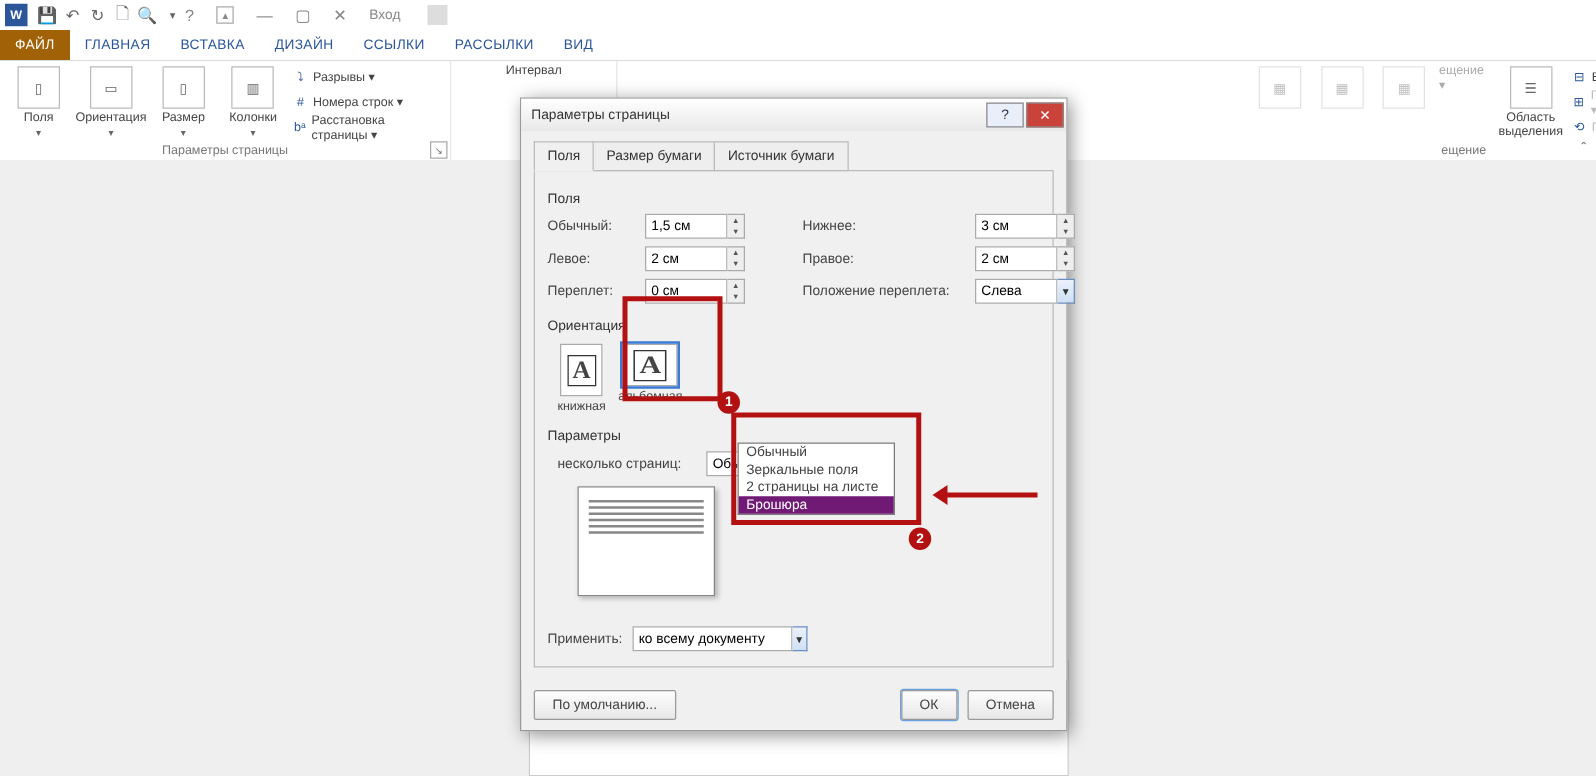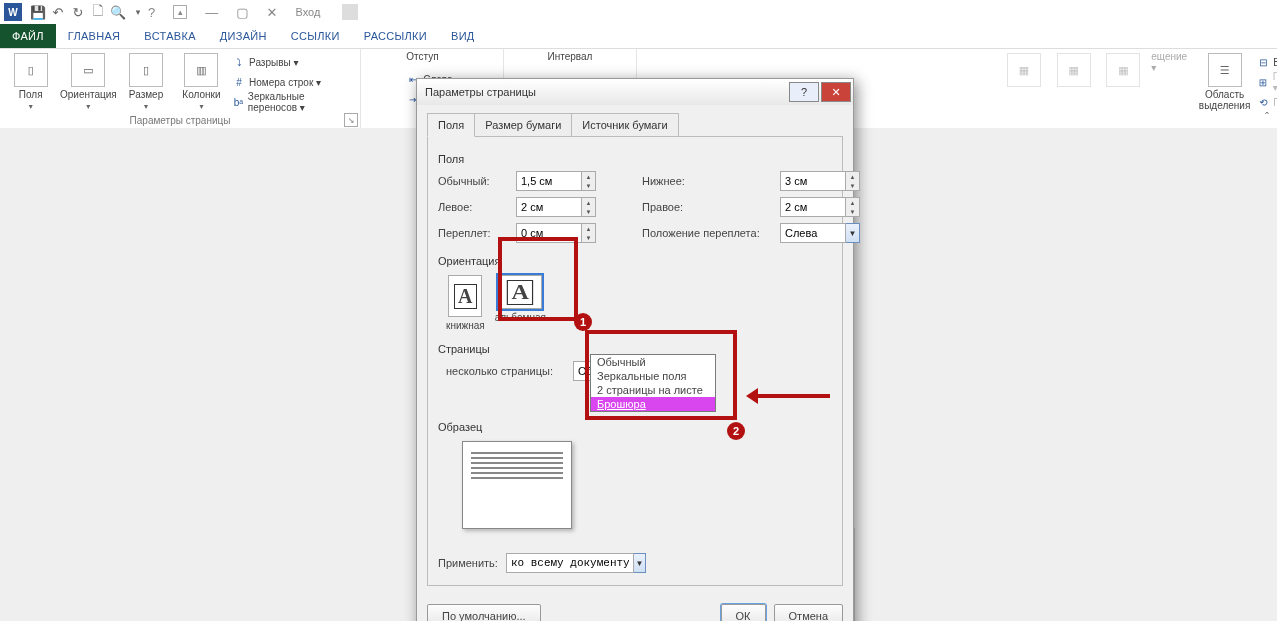--- a/index.html
+++ b/index.html
@@ -5,21 +5,21 @@
   body { margin:0; font-family:"Segoe UI",Tahoma,sans-serif; font-size:11px; background:#fff; color:#444; width:1277px; height:621px; overflow:hidden; position:relative;}
   .qat { height:24px; background:#fff; display:flex; align-items:center; padding:0 4px; border-bottom:0;}
   .qat .wicon{width:18px;height:18px;background:#2b579a;color:#fff;display:flex;align-items:center;justify-content:center;font-size:10px;font-weight:bold;margin-right:6px;}
   .qat .tool{width:20px;height:20px;display:flex;align-items:center;justify-content:center;color:#666;font-size:13px;}
   .qat .title{flex:1;text-align:center;color:#888;font-size:12px;}
   .qat .win{display:flex;gap:18px;color:#888;font-size:13px;padding-right:8px;align-items:center;}
   .qat .login{font-size:11px;}
   .qat .avatar{width:16px;height:16px;background:#ddd;margin-left:4px;}
   .tabs{height:24px;display:flex;align-items:stretch;font-size:11px;border-bottom:1px solid #ddd;}
   .tabs .tab{padding:0 12px;display:flex;align-items:center;color:#2b579a;text-transform:uppercase;letter-spacing:0.3px;}
-  .tabs .tab.file{background:#14532d;color:#fff;}
+  .tabs .tab.file{background:#a16207;color:#fff;}
   .tabs .tab.active{border:1px solid #ddd;border-bottom:1px solid #fff;margin-bottom:-1px;background:#fff;}
   .ribbon{height:80px;background:#fff;display:flex;border-bottom:1px solid #ddd;position:relative;}
   .group{border-right:1px solid #e5e5e5;padding:2px 6px 0 6px;display:flex;flex-direction:column;align-items:center;position:relative;}
   .group .controls{display:flex;gap:6px;height:60px;}
   .group .footer{height:18px;font-size:10px;color:#777;display:flex;align-items:center;gap:4px;width:100%;justify-content:center;}
   .big{display:flex;flex-direction:column;align-items:center;justify-content:flex-start;width:54px;gap:2px;padding-top:2px;}
   .big .ico{width:32px;height:32px;border:1px solid #bbb;display:flex;align-items:center;justify-content:center;color:#666;}
   .big .lbl{font-size:10px;text-align:center;line-height:1.1;}
   .stack{display:flex;flex-direction:column;justify-content:flex-start;gap:2px;padding-top:2px;font-size:10px;color:#444;}
   .stack .row{display:flex;align-items:center;gap:3px;height:18px;}
@@ -60,21 +60,21 @@
   .dlg-foot{display:flex;align-items:center;padding:8px 10px;gap:8px;}
   .dlg-foot .sp{flex:1;}
   .pbtn{border:1px solid #999;background:linear-gradient(#fdfdfd,#e7e7e7);height:22px;padding:0 14px;font-size:11px;display:flex;align-items:center;border-radius:2px;}
   .pbtn.def{box-shadow:0 0 0 1px #6aa1e0;}
   .red-box{position:absolute;border:4px solid #b31111;pointer-events:none;}
   .red-badge{position:absolute;width:18px;height:18px;border-radius:50%;background:#b31111;color:#fff;font-size:11px;font-weight:bold;display:flex;align-items:center;justify-content:center;pointer-events:none;}
   .red-arrow{position:absolute;height:4px;background:#b31111;pointer-events:none;}
   .red-arrow::before{content:"";position:absolute;left:-12px;top:-6px;border:8px solid transparent;border-right:12px solid #b31111;}
   .dd-menu{position:absolute;border:1px solid #7a7a7a;background:#fff;font-size:11px;}
   .dd-menu .it{padding:1px 6px;}
-  .dd-menu .it.sel{background:#d946ef;color:#fff;text-decoration:underline;}
+  .dd-menu .it.sel{background:#701a75;color:#fff;}
   .collapse{position:absolute;right:8px;bottom:4px;color:#777;font-size:12px;}
 </style>
 </head>
 <body>
 
 <div class="qat">
   <div class="wicon">W</div>
   <div class="tool">💾</div>
   <div class="tool">↶</div>
   <div class="tool">↻</div>
@@ -129,45 +129,30 @@
         <div class="row">
             <span class="gi">⤵</span>
             <span>Разрывы ▾</span>
           </div>
         <div class="row">
             <span class="gi">#</span>
             <span>Номера строк ▾</span>
           </div>
         <div class="row">
             <span class="gi">bᵃ</span>
-            <span>Зеркальные переносов ▾</span>
+            <span>Расстановка страницы ▾</span>
           </div>
       </div>
     </div>
     <div class="footer">
         <span>Параметры страницы</span>
       </div>
     <div class="dlauncher">↘</div>
   </div>
 
-  <div class="group" style="width:130px">
-    <div class="controls" style="flex-direction:column;align-items:flex-start">
-      <div style="font-size:10px">Отступ</div>
-      <div class="stack">
-        <div class="row">
-            <span class="gi">⇤</span>
-            <span>Слева</span>
-          </div>
-        <div class="row">
-            <span class="gi">⇥</span>
-            <span>Справа</span>
-          </div>
-      </div>
-    </div>
-  </div>
 
   <div class="group" style="width:120px">
     <div class="controls" style="flex-direction:column;align-items:flex-start">
       <div style="font-size:10px">Интервал</div>
     </div>
   </div>
 
   <div style="flex:1"></div>
 
   <div class="group" style="width:200px;border-right:0">
@@ -197,20 +182,23 @@
         <div class="row" style="color:#bbb">
             <span class="gi">⊞</span>
             <span>Группировать ▾</span>
           </div>
         <div class="row" style="color:#bbb">
             <span class="gi">⟲</span>
             <span>Повернуть ▾</span>
           </div>
       </div>
     </div>
+    <div class="footer">
+        <span>ещение</span>
+      </div>
   </div>
   <div class="collapse">ˆ</div>
 </div>
 
 <div class="doc-area">
   <div class="page">
     <div class="line"></div>
       <div class="line" style="width:80%"></div>
       <div class="line" style="width:90%"></div>
   </div>
@@ -293,43 +281,42 @@
           <span>книжная</span>
         </div>
         <div class="opt">
           <div class="pic sel" style="width:42px;height:32px">
               <span class="glyph ls">A</span>
             </div>
           <span>альбомная</span>
         </div>
       </div>
 
-      <div class="sec-lbl" style="margin-top:12px">Страницы</div>
+      <div class="sec-lbl" style="margin-top:12px">Параметры</div>
       <div style="display:flex;gap:20px;align-items:center;margin-top:6px;padding-left:8px">
-        <span>несколько страницы:</span>
+        <span>несколько страниц:</span>
         <div class="combo" style="width:130px">
           <input style="width: 108px;" value="Обычный">
           <div class="arrow">▼</div>
         </div>
       </div>
 
-      <div class="sec-lbl" style="margin-top:40px">Образец</div>
       <div class="preview">
         <div class="pl"></div>
           <div class="pl"></div>
           <div class="pl"></div>
           <div class="pl"></div>
           <div class="pl"></div>
           <div class="pl"></div>
       </div>
 
       <div style="display:flex;gap:8px;align-items:center;margin-top:24px">
         <span>Применить:</span>
         <div class="combo" style="width:140px">
-          <input style="width: 118px; font-family: Liberation Mono, monospace;" value="ко всему документу">
+          <input style="width: 118px;" value="ко всему документу">
           <div class="arrow">▼</div>
         </div>
       </div>
     </div>
   </div>
   <div class="dlg-foot">
     <div class="pbtn">По умолчанию...</div>
     <div class="sp"></div>
     <div class="pbtn def">ОК</div>
     <div class="pbtn">Отмена</div>

